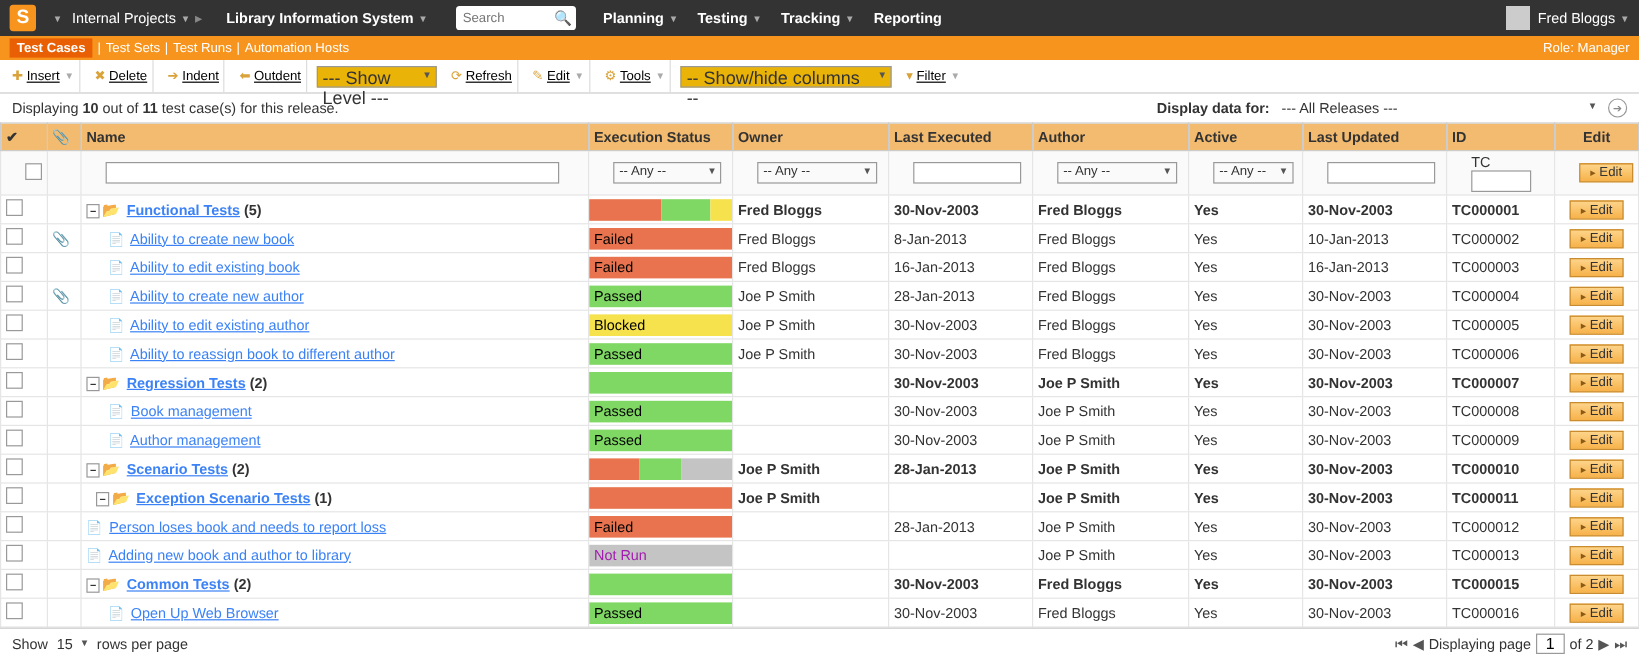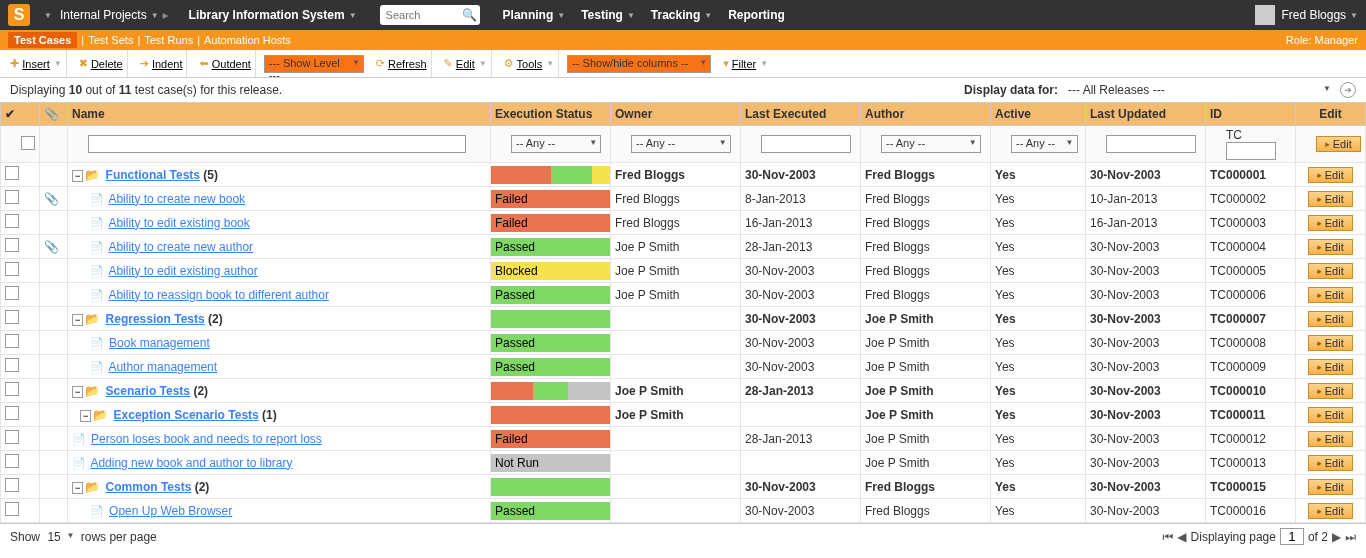--- a/index.html
+++ b/index.html
@@ -15,21 +15,21 @@
 .avatar { width: 20px; height: 20px; background: #ccc; margin-right: 6px; }
 .subnav { background: #f7941d; color: #fff; display: flex; align-items: center; height: 20px; padding: 0 8px; font-size: 11px; }
 .subnav .active { background: #e85f04; padding: 2px 6px; font-weight: bold; }
 .subnav .sep { color: #fff; margin: 0 4px; }
 .subnav a { color: #fff; cursor: pointer; }
 .subnav .role { margin-left: auto; color: #fff; }
 .toolbar { background: #fff; border-bottom: 1px solid #ccc; display: flex; align-items: center; height: 28px; padding: 0 6px; gap: 8px; font-size: 11px; }
 .toolbar .btn { display: flex; align-items: center; cursor: pointer; padding: 0 4px; border-right: 1px solid #ddd; height: 100%; }
 .toolbar .btn:last-child { border-right: none; }
 .toolbar .icon { margin-right: 3px; }
-.toolbar select, .toolbar .selectlike { border: 1px solid #999; font-size: 11px; height: 18px; background: #f97316; }
+.toolbar select, .toolbar .selectlike { border: 1px solid #999; font-size: 15px; height: 18px; background: #eab308; }
 .selectlike { padding: 1px 18px 1px 4px; position: relative; display: inline-block; }
 .selectlike::after { content: '▼'; font-size: 8px; position: absolute; right: 3px; top: 2px; color: #555; }
 .inforow { display: flex; align-items: center; padding: 4px 10px; font-size: 12px; }
 .inforow .right { margin-left: auto; display: flex; align-items: center; gap: 6px; }
 .inforow .circ { border: 1px solid #999; border-radius: 50%; width: 16px; height: 16px; display: flex; align-items: center; justify-content: center; font-size: 9px; color: #888; cursor: pointer; }
 
 .grid { width: 100%; border-collapse: collapse; font-size: 12px; }
 .grid th { background: #f3bb6f; border: 1px solid #ccc; padding: 4px; font-weight: bold; text-align: left; }
 .grid td { border: 1px solid #e5e5e5; padding: 2px 4px; height: 24px; vertical-align: middle; }
 .grid .filterrow td { background: #fafafa; padding-left: 20px; }
@@ -41,21 +41,21 @@
 .expander { color: #333; cursor: pointer; margin-right: 2px; font-size: 9px; border: 1px solid #999; padding: 0 2px; }
 .statusbar { display: flex; width: 100%; height: 18px; }
 .statusbar .seg { height: 100%; }
 .col-failed { background: #e8734e; }
 .col-passed { background: #7fd864; }
 .col-blocked { background: #f5e24d; }
 .col-notrun { background: #c4c4c4; }
 .status-green { background: #7fd864; display: block; padding: 2px 4px; color: #000; }
 .status-red { background: #e8734e; display: block; padding: 2px 4px; color: #000000; }
 .status-yellow { background: #f5e24d; display: block; padding: 2px 4px; color: #000; }
-.status-gray { background: #c4c4c4; display: block; padding: 2px 4px; color: #000000; }
+.status-gray { background: #c4c4c4; display: block; padding: 2px 4px; color: #a21caf; }
 .editbtn { background: linear-gradient(#fdd48a,#f7b24a); border: 1px solid #c88b2f; padding: 1px 8px; font-size: 11px; cursor: pointer; display: inline-flex; align-items: center; gap: 3px; }
 .editbtn::before { content: '▸'; font-size: 9px; color: #8a5a16; }
 .bold { font-weight: bold; }
 .attach { color: #666; font-size: 12px; }
 .pagerow { display: flex; align-items: center; padding: 4px 10px; border-top: 1px solid #ccc; }
 .pagerow .right { margin-left: auto; display: flex; align-items: center; gap: 4px; }
 .pagerow input { width: 24px; text-align: center; border: 1px solid #999; }
 .pagerow .navbtn { cursor: pointer; color: #555; }
 a.underline { text-decoration: underline; color: #000; }
 </style>
@@ -137,21 +137,21 @@
   <div class="btn">
       <span class="icon" style="color:#d9a33a">✎</span>
       <a class="underline">Edit</a>
       <span class="caret">▼</span>
     </div>
   <div class="btn">
       <span class="icon" style="color:#d9a33a">⚙</span>
       <a class="underline">Tools</a>
       <span class="caret">▼</span>
     </div>
-  <span class="selectlike" style="width:144px">-- Show/hide columns --</span>
+  <span class="selectlike" style="width:176px">-- Show/hide columns --</span>
   <div class="btn">
       <span class="icon" style="color:#d9a33a">▾</span>
       <a class="underline">Filter</a>
       <span class="caret">▼</span>
     </div>
 </div>
 
 <div class="inforow">
   <span>
     <span>Displaying </span><b>10</b><span> out of </span><b>11</b><span> test case(s) for this release.</span>

